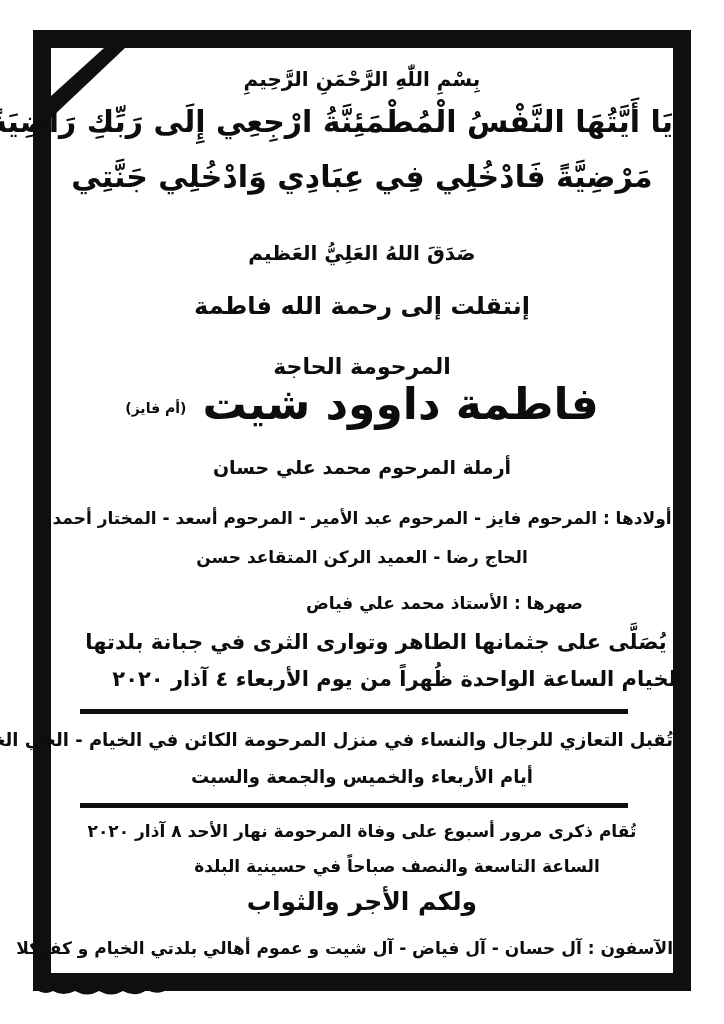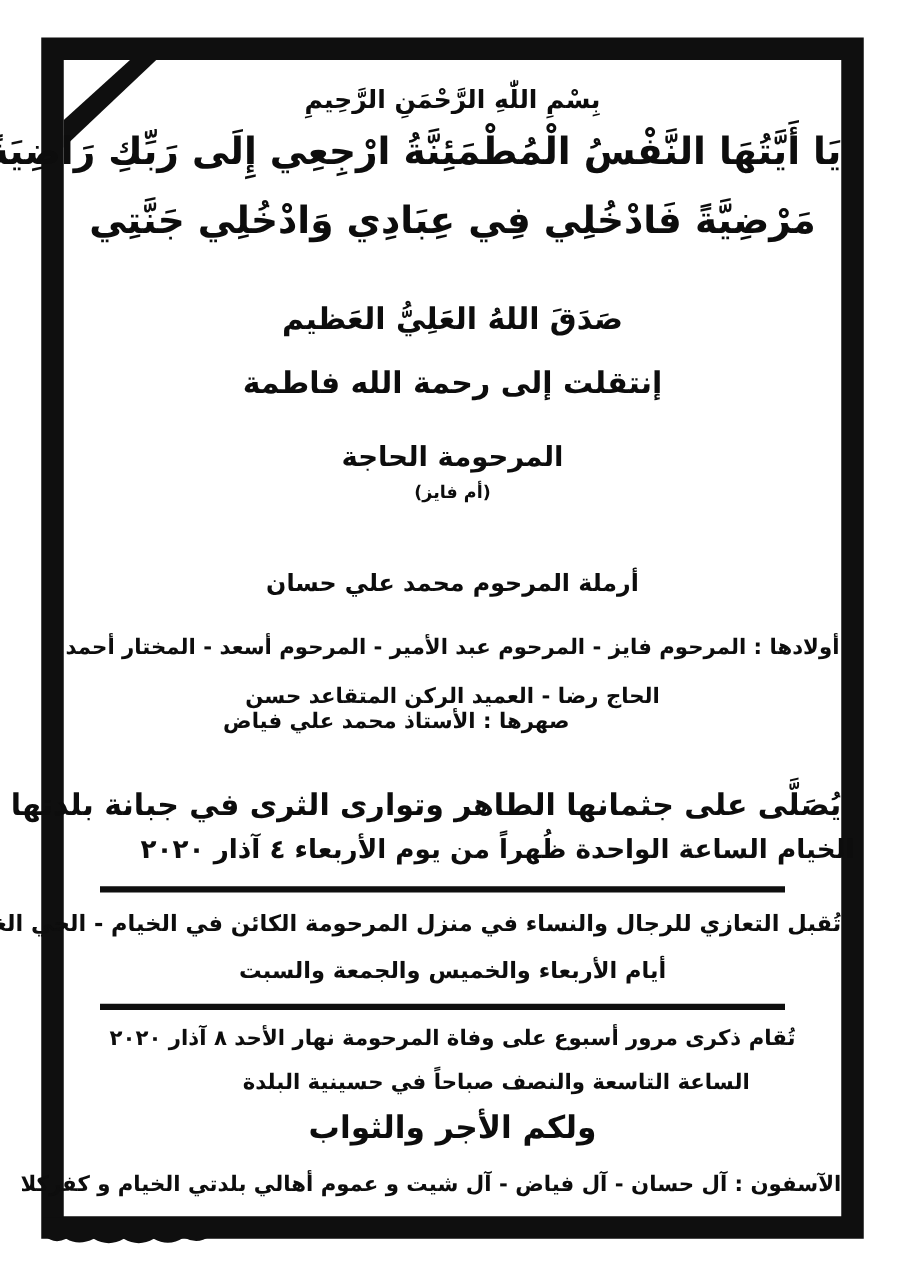--- a/index.html
+++ b/index.html
@@ -38,42 +38,42 @@
     position: absolute;
     left: 51px;
     width: 622px;
     text-align: center;
     line-height: 1.3;
     white-space: nowrap;
   }
   .basmala       { top: 66px;  font-size: 20px; font-weight: 700; }
   .verse1        { top: 102px; font-size: 30px; font-weight: 700; }
   .verse2        { top: 157px; font-size: 30px; font-weight: 700; }
-  .tasdiq        { top: 240px; font-size: 24px; font-weight: 700; }
+  .tasdiq        { top: 240px; font-size: 20px; font-weight: 700; }
   .announce      { top: 291px; font-size: 24px; font-weight: 700; }
   .dtitle        { top: 353px; font-size: 22px; font-weight: 700; }
   .name-row {
     position: absolute;
     left: 51px;
     top: 378px;
     width: 622px;
     display: flex;
     flex-direction: row;
     justify-content: center;
     align-items: center;
     gap: 16px;
     white-space: nowrap;
   }
   .big-name  { font-size: 44px; font-weight: 800; letter-spacing: 1px; }
   .kunya     { font-size: 14px; font-weight: 700; padding-top: 8px; }
   .widow         { top: 455px; font-size: 19px; font-weight: 700; }
   .children1     { top: 507px; font-size: 17px; font-weight: 700; }
   .children2     { top: 546px; font-size: 17px; font-weight: 700; }
-  .soninlaw      { top: 566px; font-size: 17px; font-weight: 700; width: 532px; text-align: center; }
-  .funeral1      { top: 629px; font-size: 24px; font-weight: 800; }
+  .soninlaw      { top: 592px; font-size: 17px; font-weight: 700; width: 532px; text-align: right; }
+  .funeral1      { top: 629px; font-size: 21px; font-weight: 800; padding-left: 14px; }
   .funeral2      { top: 666px; font-size: 21px; font-weight: 800; padding-left: 36px; }
   .sep {
     position: absolute;
     left: 80px;
     width: 548px;
     height: 5px;
     background: #0f0f0f;
   }
   .sep1 { top: 709px; }
   .sep2 { top: 803px; }
@@ -96,20 +96,21 @@
 
 <div class="txt basmala">بِسْمِ اللّٰهِ الرَّحْمَنِ الرَّحِيمِ</div>
 <div class="txt verse1">يَا أَيَّتُهَا النَّفْسُ الْمُطْمَئِنَّةُ ارْجِعِي إِلَى رَبِّكِ رَاضِيَةً</div>
 <div class="txt verse2">مَرْضِيَّةً فَادْخُلِي فِي عِبَادِي وَادْخُلِي جَنَّتِي</div>
 <div class="txt tasdiq">صَدَقَ اللهُ العَلِيُّ العَظيم</div>
 
 <div class="txt announce">إنتقلت إلى رحمة الله فاطمة</div>
 
 <div class="txt dtitle">المرحومة الحاجة</div>
 <div class="name-row">
+  <span class="big-name">فاطمة داوود شيت</span>
   <span class="kunya">(أم فايز)</span>
 </div>
 <div class="txt widow">أرملة المرحوم محمد علي حسان</div>
 
 <div class="txt children1">أولادها : المرحوم فايز - المرحوم عبد الأمير - المرحوم أسعد - المختار أحمد</div>
 <div class="txt children2">الحاج رضا - العميد الركن المتقاعد حسن</div>
 <div class="txt soninlaw">صهرها : الأستاذ محمد علي فياض</div>
 
 <div class="txt funeral1">يُصَلَّى على جثمانها الطاهر وتوارى الثرى في جبانة بلدتها</div>
 <div class="txt funeral2">الخيام الساعة الواحدة ظُهراً من يوم الأربعاء ٤ آذار ٢٠٢٠</div>

